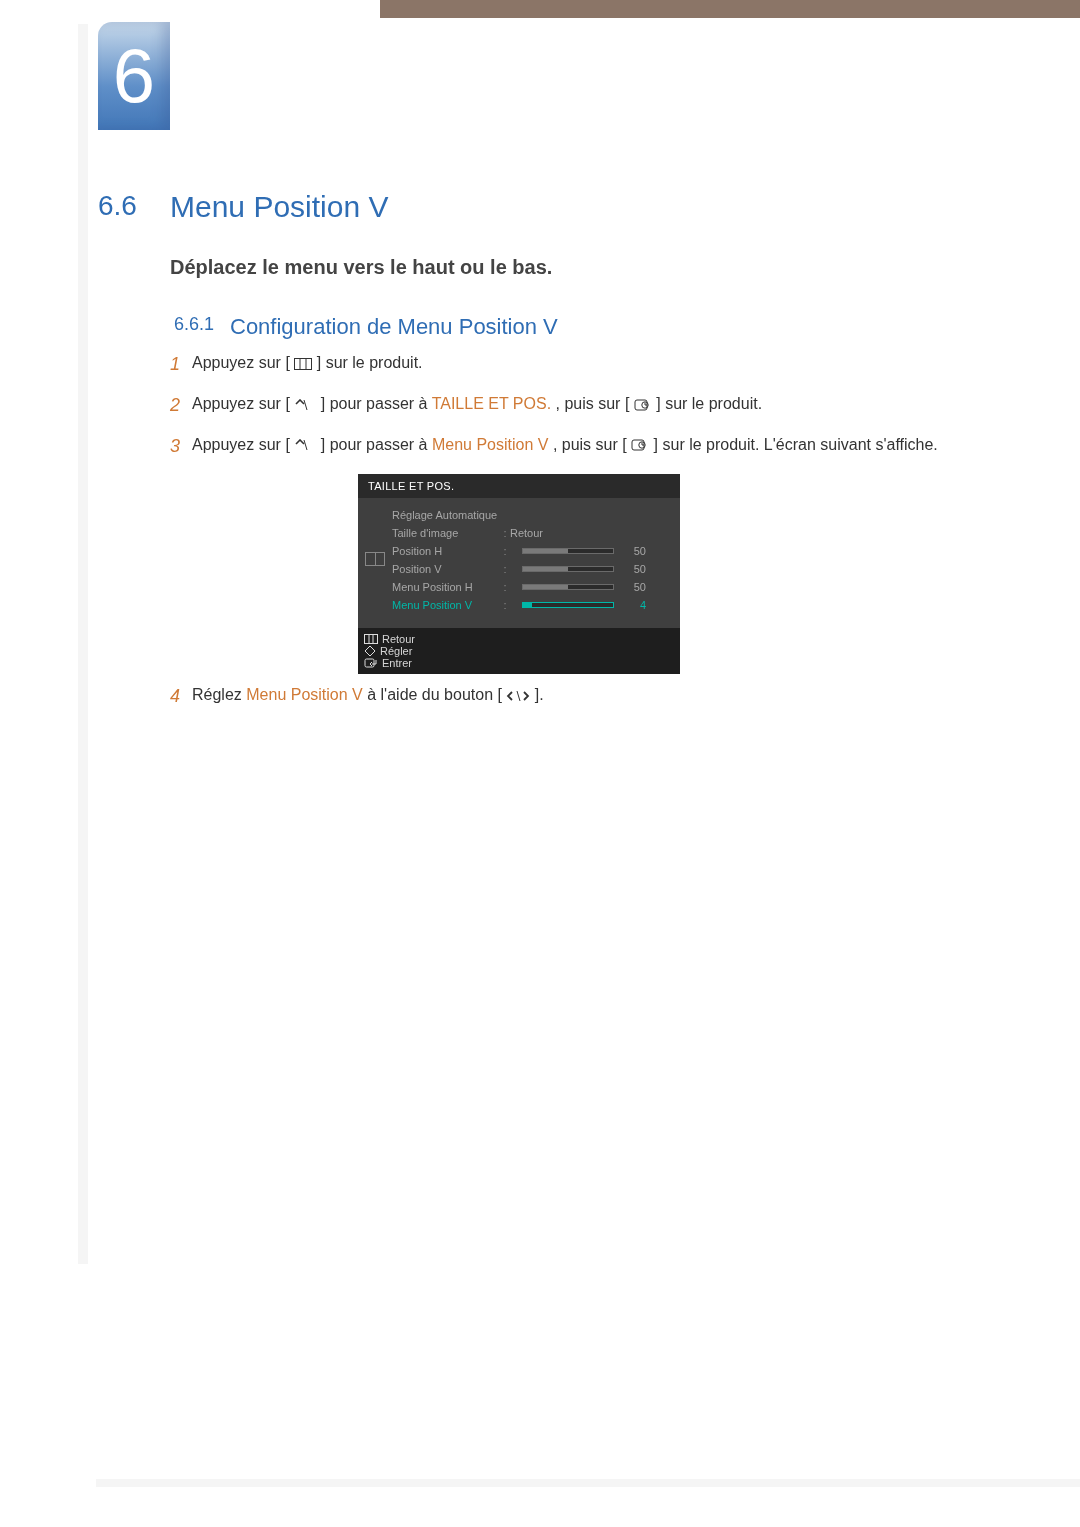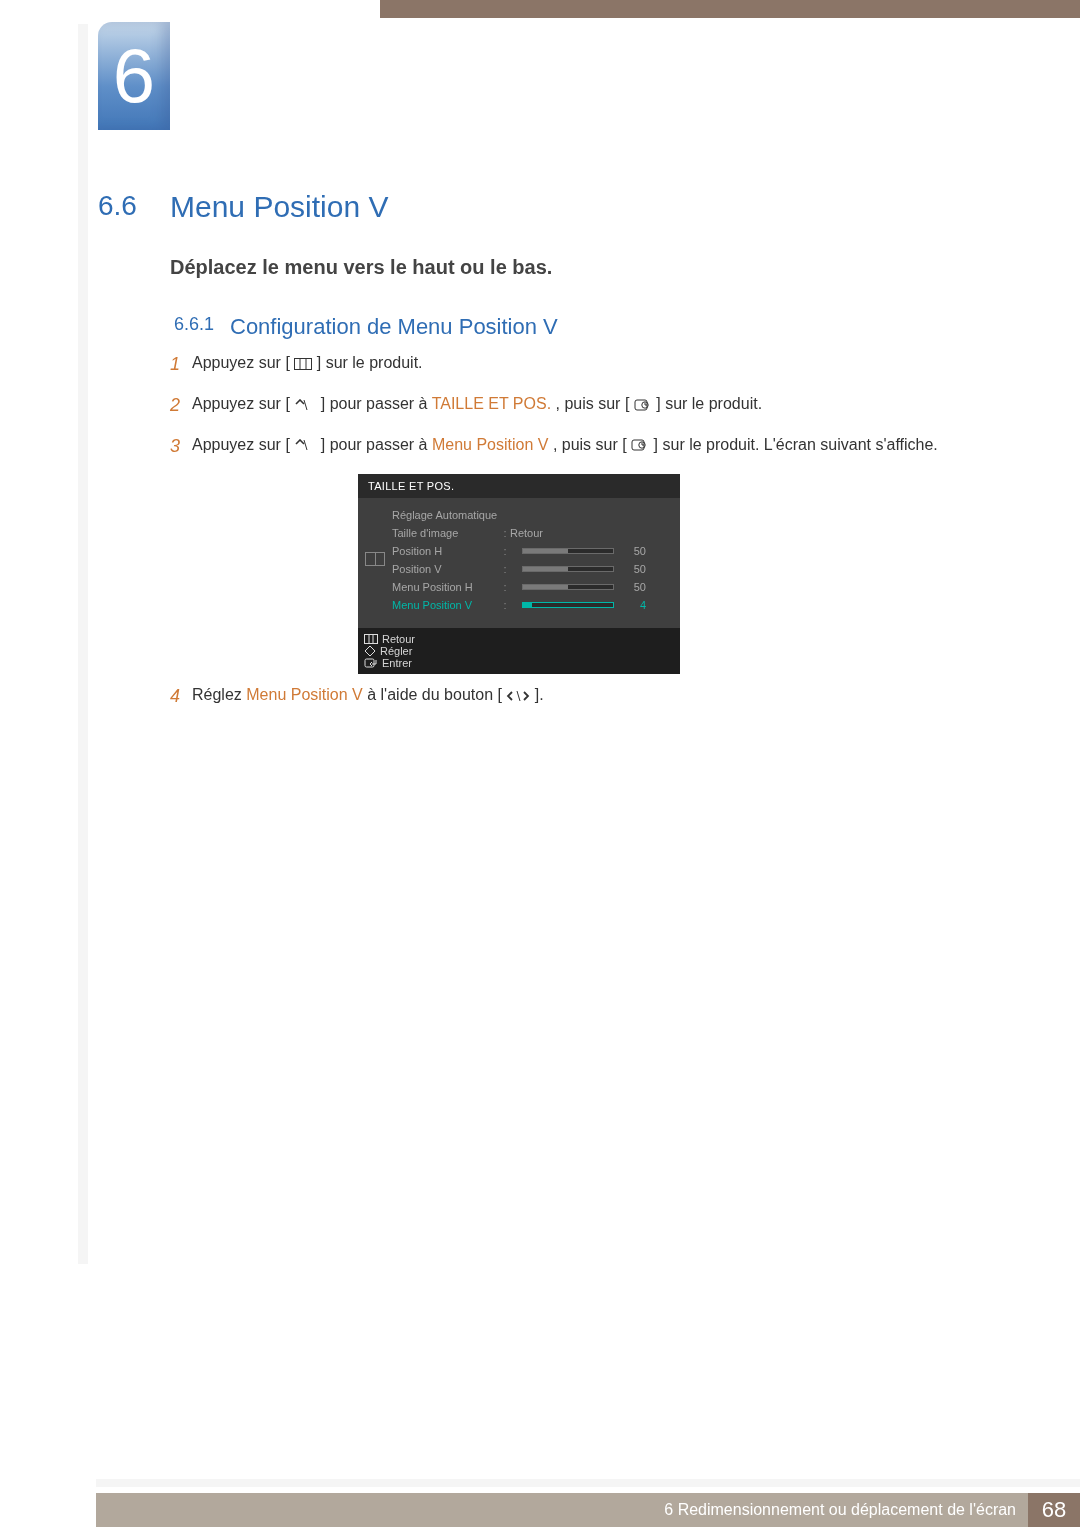--- a/index.html
+++ b/index.html
@@ -253,17 +253,13 @@
             <rect x="1" y="2" width="9" height="8" rx="1.5" fill="none" stroke="#ddd"></rect>
             <path d="M12 3 v4 h-4" fill="none" stroke="#ddd"></path>
             <path d="M8 5 l-2 2 l2 2" fill="none" stroke="#ddd"></path>
           </svg>
         <span>Entrer</span>
       </span>
     </div>
   </div>
 
   <div class="prefoot-stripe"></div>
-  <div class="footer-band">
-    <div class="footer-text">6 Redimensionnement ou déplacement de l'écran</div>
-    <div class="footer-page">68</div>
-  </div>
 </div>
 
 </body></html>

